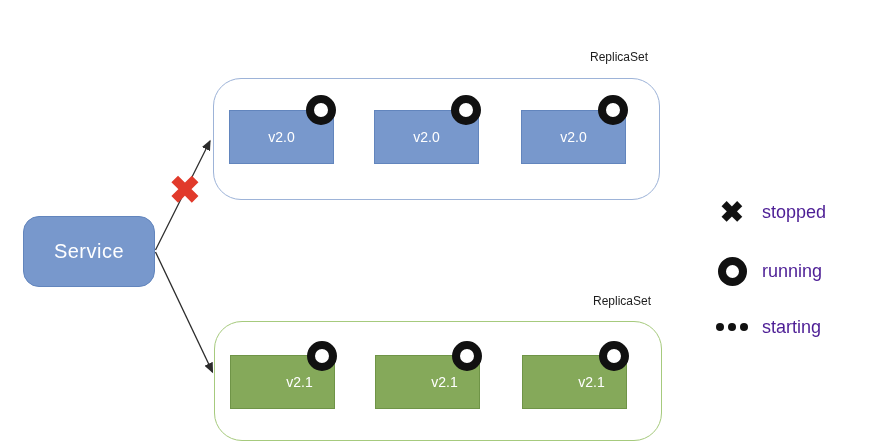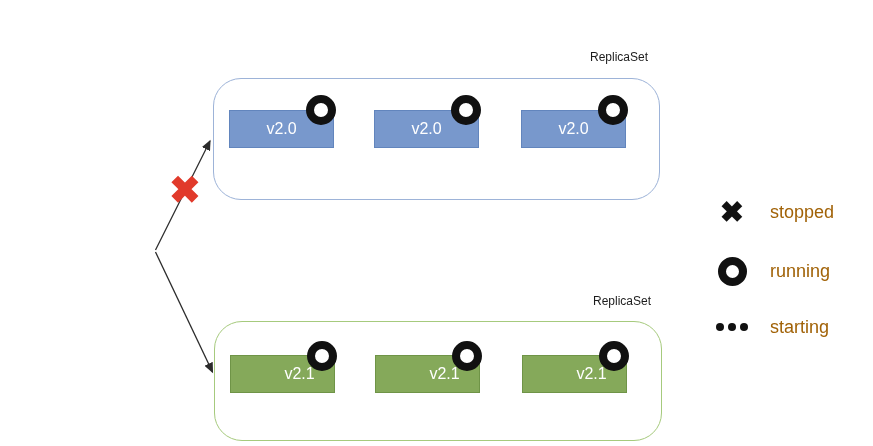--- a/index.html
+++ b/index.html
@@ -36,23 +36,23 @@
   }
   .rs-container.top {
     left: 213px; top: 78px; width: 447px; height: 122px;
     border: 1.5px solid var(--container-blue-border, #9db3d8);
   }
   .rs-container.bottom {
     left: 214px; top: 321px; width: 448px; height: 120px;
     border: 1.5px solid var(--container-green-border, #a6ca7d);
   }
   .pod {
-    position: absolute; width: 105px; height: 38px; box-sizing: border-box;
+    position: absolute; width: 105px; height: 54px; box-sizing: border-box;
     display: flex; align-items: center; justify-content: center;
-    color: #ffffff; font-size: 16px;
+    color: #ffffff; font-size: 14px;
   }
   .pod.blue {
     background: var(--pod-blue, #7898cc);
     border: 1px solid var(--pod-blue-border, #6285bd);
     top: 31px;
   }
   .pod.green {
     background: var(--pod-green, #85a95a);
     border: 1px solid var(--pod-green-border, #6f9447);
     top: 33px;
@@ -97,38 +97,41 @@
     width: 29px; height: 29px; box-sizing: border-box;
     border: 8px solid var(--status-black, #111111);
     border-radius: 50%; background: #ffffff;
   }
   .legend-dots { display: flex; gap: 4px; align-items: center; }
   .legend-dots .dot {
     width: 8px; height: 8px; border-radius: 50%;
     background: var(--status-black, #111111);
   }
   .legend-label {
-    margin-left: 12px; font-size: 18px; color: #a16207;
+    margin-left: 4px; font-size: 18px; color: #4c1d95;
   }
 </style>
 </head>
 <body>
 
 <div class="canvas">
 
   <svg class="arrow-layer" viewBox="0 0 873 446" xmlns="http://www.w3.org/2000/svg">
     <defs>
       <marker id="arrowhead" markerWidth="9" markerHeight="7" refX="7" refY="3.5" orient="auto">
         <path d="M0,0 L8,3.5 L0,7 z" fill="#2b2b2b"></path>
       </marker>
     </defs>
     <line x1="155.5" y1="250" x2="210" y2="141" stroke="#2b2b2b" stroke-width="1.3" marker-end="url(#arrowhead)"></line>
     <line x1="155.5" y1="252" x2="212.5" y2="372" stroke="#2b2b2b" stroke-width="1.3" marker-end="url(#arrowhead)"></line>
   </svg>
 
+  <div class="service-node">
+    <span>Service</span>
+  </div>
 
   <span class="stopped-x">✖</span>
 
   <div class="rs-label top">ReplicaSet</div>
   <div class="rs-container top">
     <div class="pod blue p1">
       <span>v2.0</span>
     </div>
     <div class="pod blue p2">
       <span>v2.0</span>

